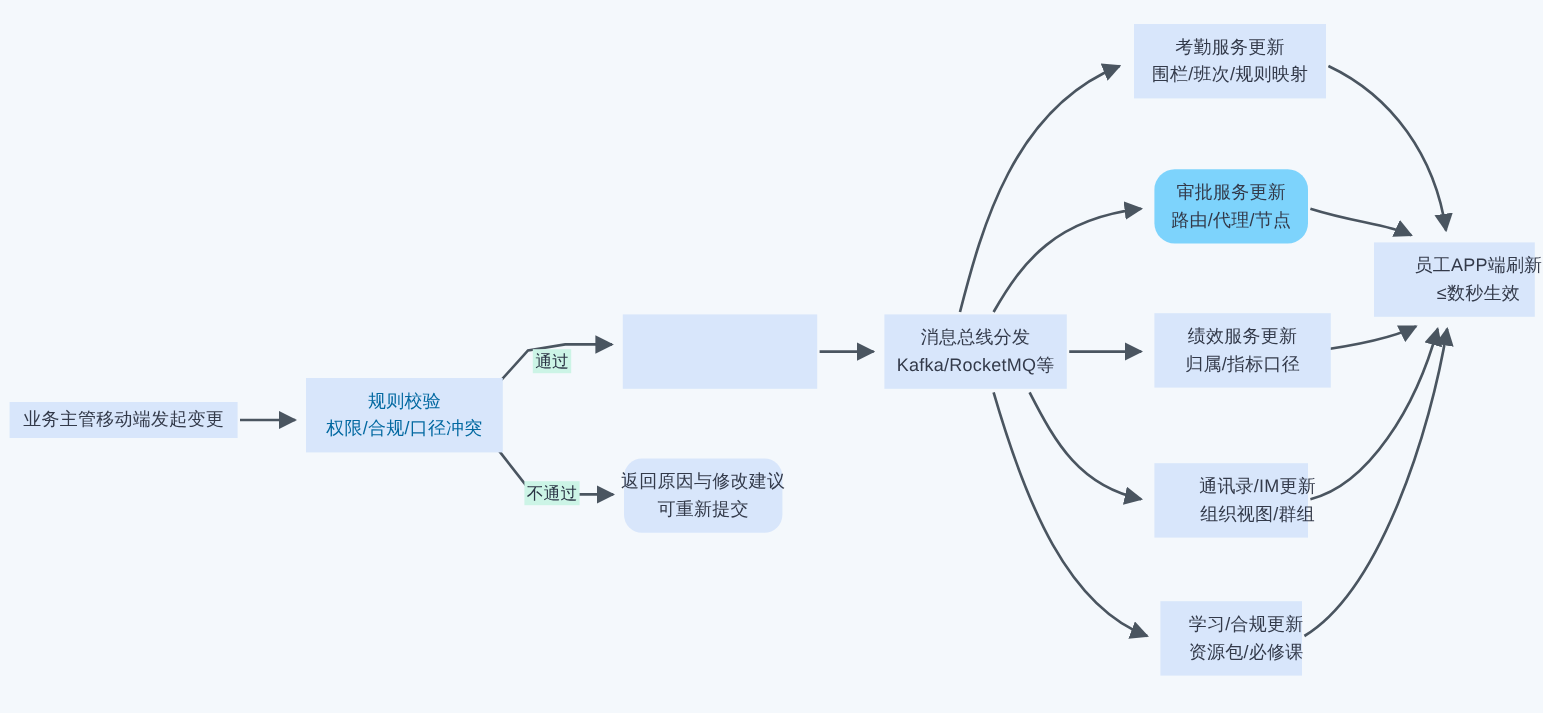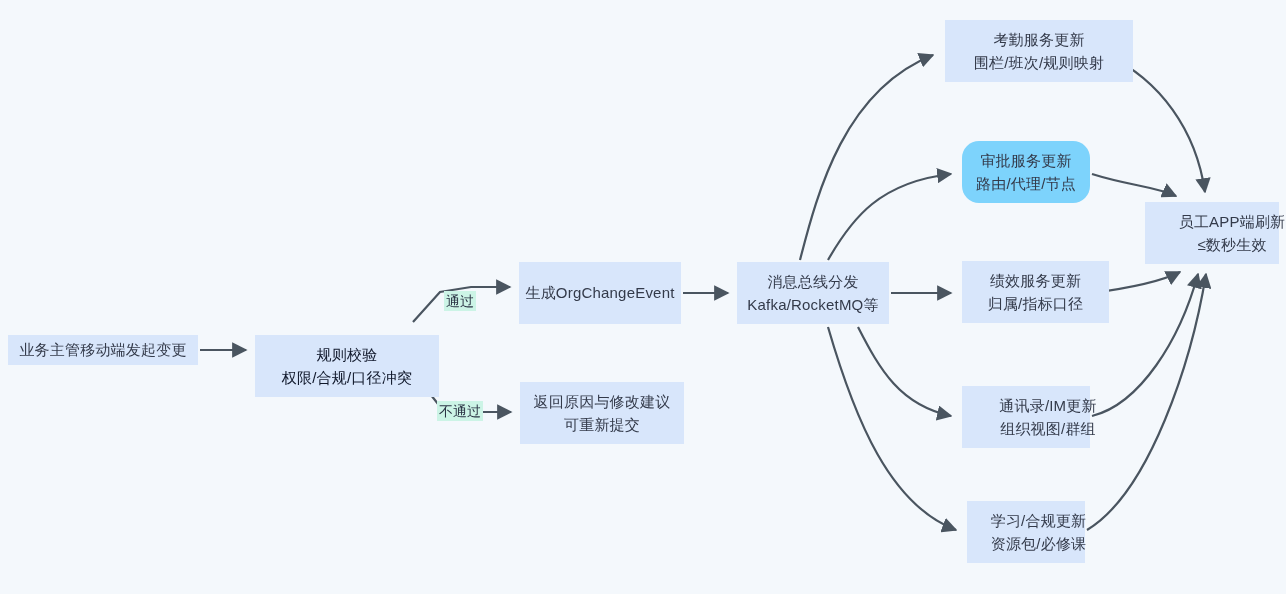--- a/index.html
+++ b/index.html
@@ -82,36 +82,35 @@
       <path d="M 1092 293 C 1130 288 1160 282 1180 272"></path>
       <path d="M 1092 416 C 1140 404 1180 340 1198 274"></path>
       <path d="M 1087 530 C 1150 492 1192 360 1206 274"></path>
     </g>
   </svg>
 
   <div id="node-layer">
       <div class="node" style="left: 8px; top: 335px; width: 190px; height: 30px; background: rgb(216, 230, 251); color: rgb(51, 58, 74);">
         <span class="line">业务主管移动端发起变更</span>
       </div>
-      <div class="node" style="left: 255px; top: 315px; width: 184px; height: 62px; background: rgb(216, 230, 251); color: #0f172a; margin-top: 20px;">
+      <div class="node" style="left: 255px; top: 315px; width: 164px; height: 62px; background: rgb(216, 230, 251); color: #0369a1;">
         <span class="line">规则校验</span>
         <span class="line">权限/合规/口径冲突</span>
       </div>
       <div class="node" style="left: 519px; top: 262px; width: 162px; height: 62px; background: rgb(216, 230, 251); color: rgb(51, 58, 74);">
-        <span class="line">生成OrgChangeEvent</span>
       </div>
-      <div class="node" style="left: 520px; top: 382px; width: 164px; height: 62px; background: rgb(216, 230, 251); color: rgb(51, 58, 74);">
+      <div class="node" style="left: 520px; top: 382px; width: 132px; height: 62px; background: rgb(216, 230, 251); color: rgb(51, 58, 74); border-radius: 15px;">
         <span class="line">返回原因与修改建议</span>
         <span class="line">可重新提交</span>
       </div>
       <div class="node" style="left: 737px; top: 262px; width: 152px; height: 62px; background: rgb(216, 230, 251); color: rgb(51, 58, 74);">
         <span class="line">消息总线分发</span>
         <span class="line">Kafka/RocketMQ等</span>
       </div>
-      <div class="node" style="left: 945px; top: 20px; width: 188px; height: 62px; background: rgb(216, 230, 251); color: rgb(51, 58, 74);">
+      <div class="node" style="left: 945px; top: 20px; width: 160px; height: 62px; background: rgb(216, 230, 251); color: rgb(51, 58, 74);">
         <span class="line">考勤服务更新</span>
         <span class="line">围栏/班次/规则映射</span>
       </div>
       <div class="node" style="left: 962px; top: 141px; width: 128px; height: 62px; background: #7dd3fc; color: rgb(51, 58, 74); border-radius: 17px;">
         <span class="line">审批服务更新</span>
         <span class="line">路由/代理/节点</span>
       </div>
       <div class="node" style="left: 962px; top: 261px; width: 147px; height: 62px; background: rgb(216, 230, 251); color: rgb(51, 58, 74);">
         <span class="line">绩效服务更新</span>
         <span class="line">归属/指标口径</span>

